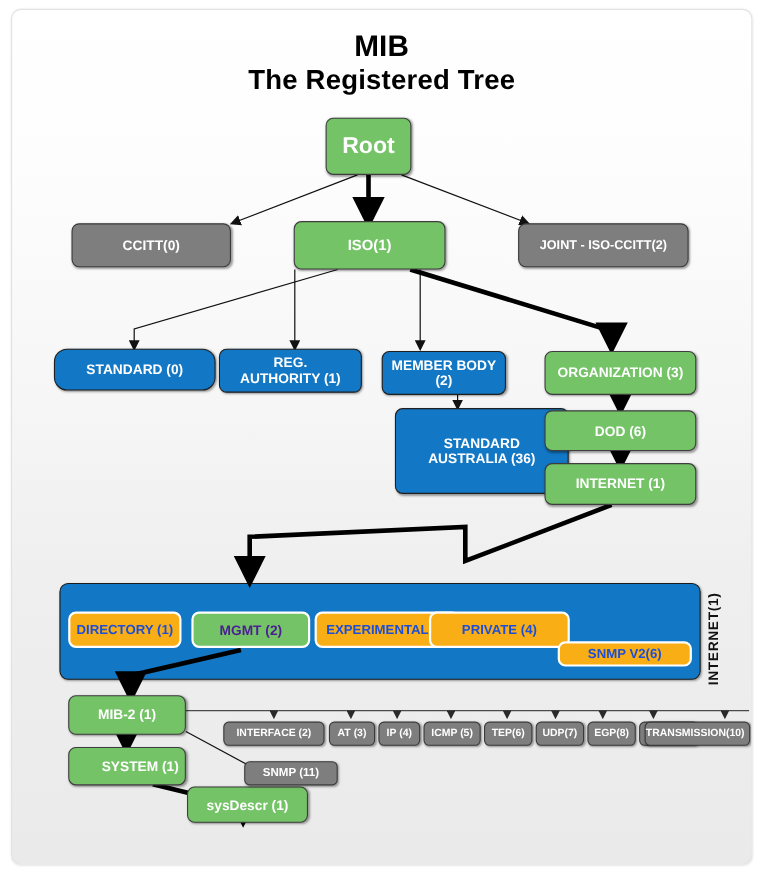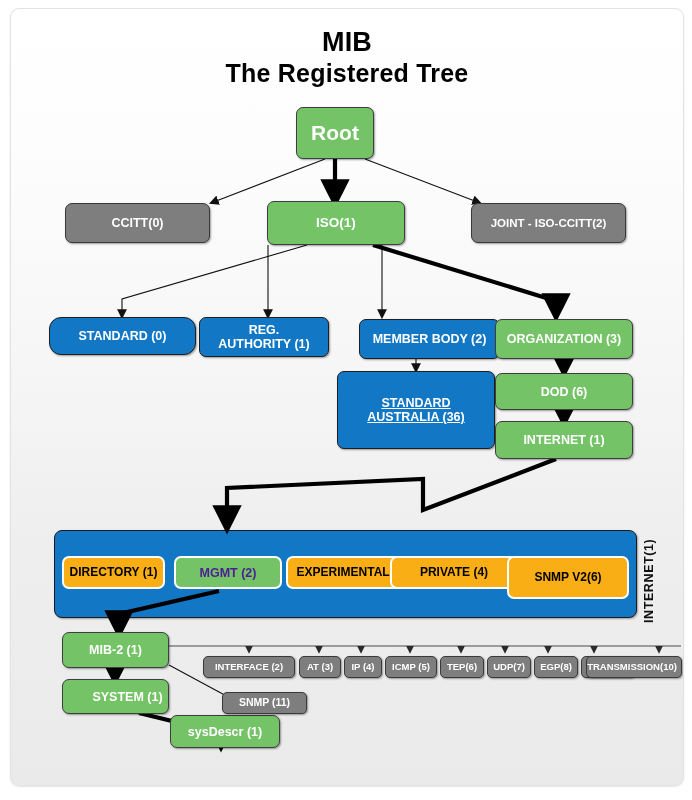--- a/index.html
+++ b/index.html
@@ -33,21 +33,21 @@
     color:#ffffff;
     border:1px solid #2c2c2c;
     box-shadow:1px 1px 2px rgba(0,0,0,.38);
     line-height:1.12;
     padding:0 4px;
     z-index:4;
   }
   .green{background:#74c367;border-color:#3e3e3e;}
   .blue{background:#1277c4;border-color:#1f1f1f;}
   .grey{background:#7e7e7e;border-color:#3a3a3a;}
-  .orange{background:#f8ae14;border-color:#ffffff;border-width:2px;color:#000000;
+  .orange{background:#f8ae14;border-color:#ffffff;border-width:2px;color:#1d4ed8;
           box-shadow:none;}
   .mgmt{background:#74c367;border:2px solid #ffffff;color:#4c1d95;box-shadow:none;}
 
   
   #internet-box{
     position:absolute;left:43px;top:521px;width:581px;height:86px;
     background:#1277c4;border:1px solid #1b1b1b;border-radius:8px;
     box-shadow:1px 1px 2px rgba(0,0,0,.35);
     z-index:2;
   }
@@ -139,41 +139,41 @@
 
   <div class="node grey" style="left:460px;top:194px;width:155px;height:40px;font-size:11.5px;">JOINT - ISO-CCITT(2)</div>
 
   <div class="node blue" style="left:38px;top:308px;width:147px;height:38px;font-size:12.5px;border-radius:12px;">STANDARD (0)</div>
 
   <div class="node blue" style="left:188px;top:308px;width:130px;height:40px;font-size:12.5px;flex-direction:column;">
     <span>REG.</span>
     <span>AUTHORITY (1)</span>
   </div>
 
-  <div class="node blue" style="left:348px;top:310px;width:141px;height:40px;font-size:12.5px;">MEMBER BODY (2)</div>
+  <div class="node blue" style="left:336px;top:310px;width:113px;height:40px;font-size:12.5px;">MEMBER BODY (2)</div>
 
   <div class="node green" style="left:484px;top:310px;width:138px;height:40px;font-size:12.5px;">ORGANIZATION (3)</div>
 
-  <div class="node blue" style="left:326px;top:362px;width:158px;height:78px;font-size:12.5px;flex-direction:column;text-decoration:underline;">
+  <div class="node blue" style="left:348px;top:362px;width:158px;height:78px;font-size:12.5px;flex-direction:column;">
     <span>STANDARD</span>
     <span>AUSTRALIA (36)</span>
   </div>
 
   <div class="node green" style="left:484px;top:364px;width:138px;height:37px;font-size:12.5px;">DOD (6)</div>
 
   <div class="node green" style="left:484px;top:412px;width:138px;height:38px;font-size:12.5px;">INTERNET (1)</div>
 
   <div id="internet-box"></div>
   <div id="internet-label">INTERNET(1)</div>
 
   <div class="node orange" style="left:51px;top:547px;width:103px;height:33px;font-size:12px;">DIRECTORY (1)</div>
   <div class="node mgmt" style="left:163px;top:547px;width:108px;height:33px;font-size:12.5px;">MGMT (2)</div>
   <div class="node orange" style="left:275px;top:547px;width:132px;height:33px;font-size:12px;">EXPERIMENTAL (3)</div>
   <div class="node orange" style="left:379px;top:547px;width:128px;height:33px;font-size:12px;">PRIVATE (4)</div>
-  <div class="node orange" style="left:496px;top:547px;width:122px;height:43px;font-size:12px;">SNMP V2(6)</div>
+  <div class="node orange" style="left:496px;top:574px;width:122px;height:23px;font-size:12px;">SNMP V2(6)</div>
 
   <div class="node green" style="left:51px;top:623px;width:107px;height:36px;font-size:12.5px;">MIB-2 (1)</div>
 
   <div class="node green" style="left:51px;top:670px;width:107px;height:35px;font-size:12.5px;padding-left:28px;">SYSTEM (1)</div>
 
   <div class="node green" style="left:159px;top:706px;width:110px;height:33px;font-size:12.5px;">sysDescr (1)</div>
 
   <div class="node grey" style="left:211px;top:683px;width:85px;height:22px;font-size:10.5px;border-radius:5px;">SNMP (11)</div>
 
   <div class="node grey" style="left:192px;top:647px;width:92px;height:22px;font-size:9.5px;border-radius:5px;">INTERFACE (2)</div>

